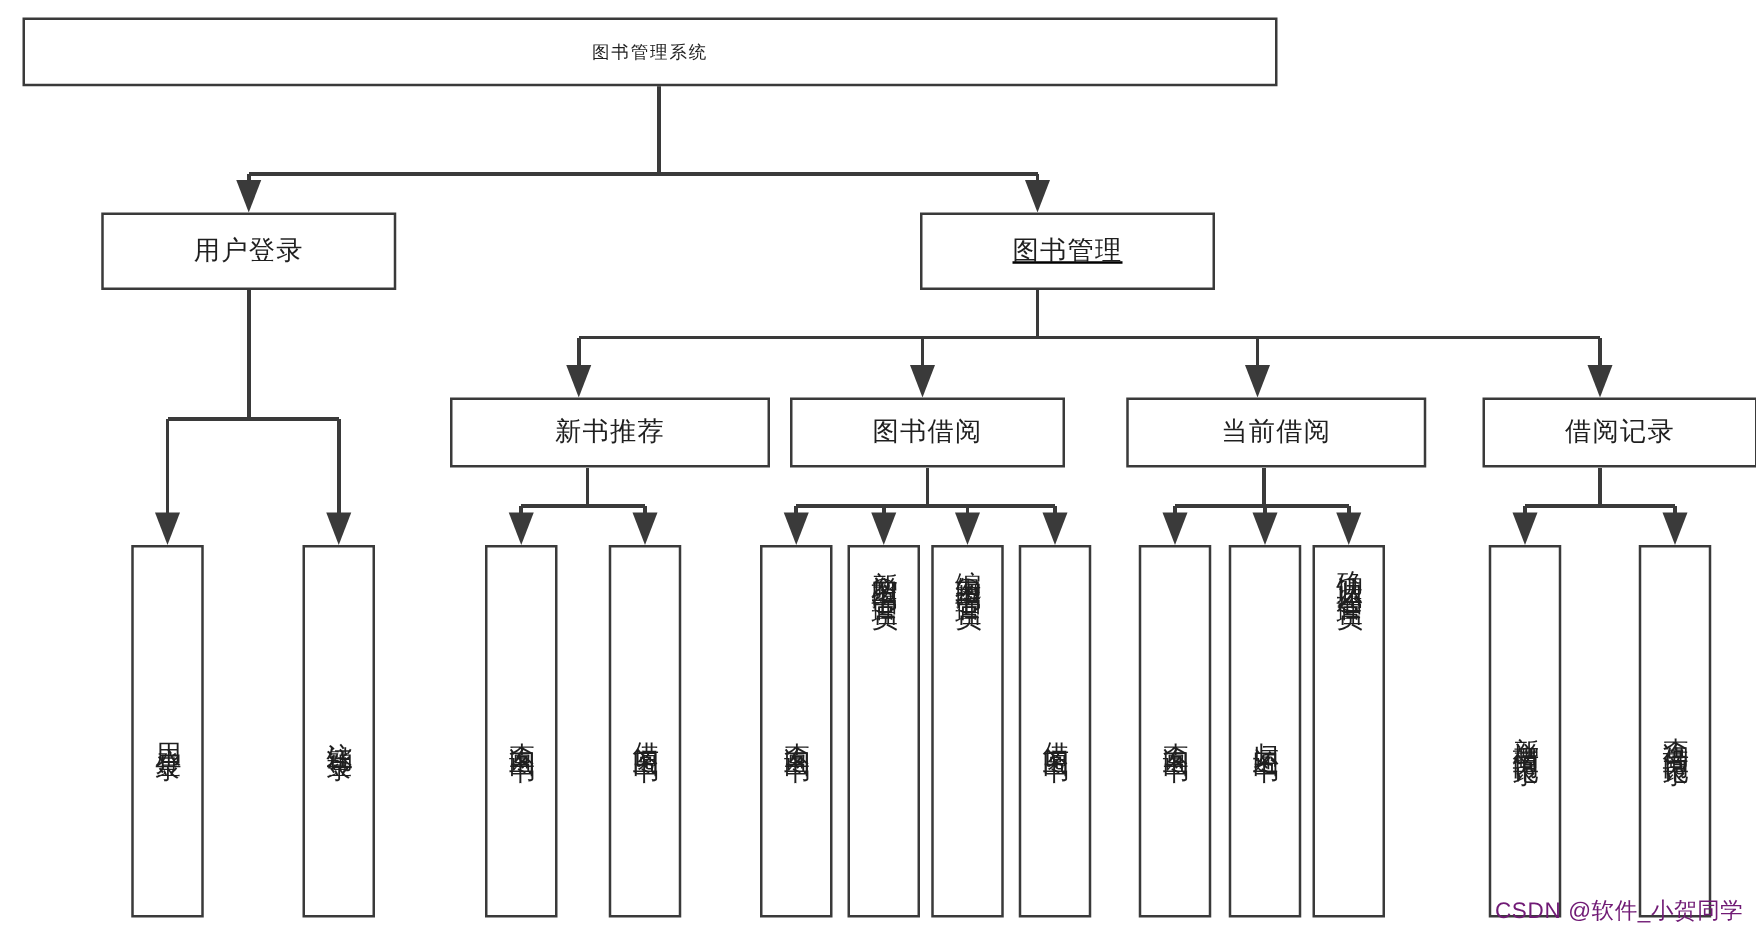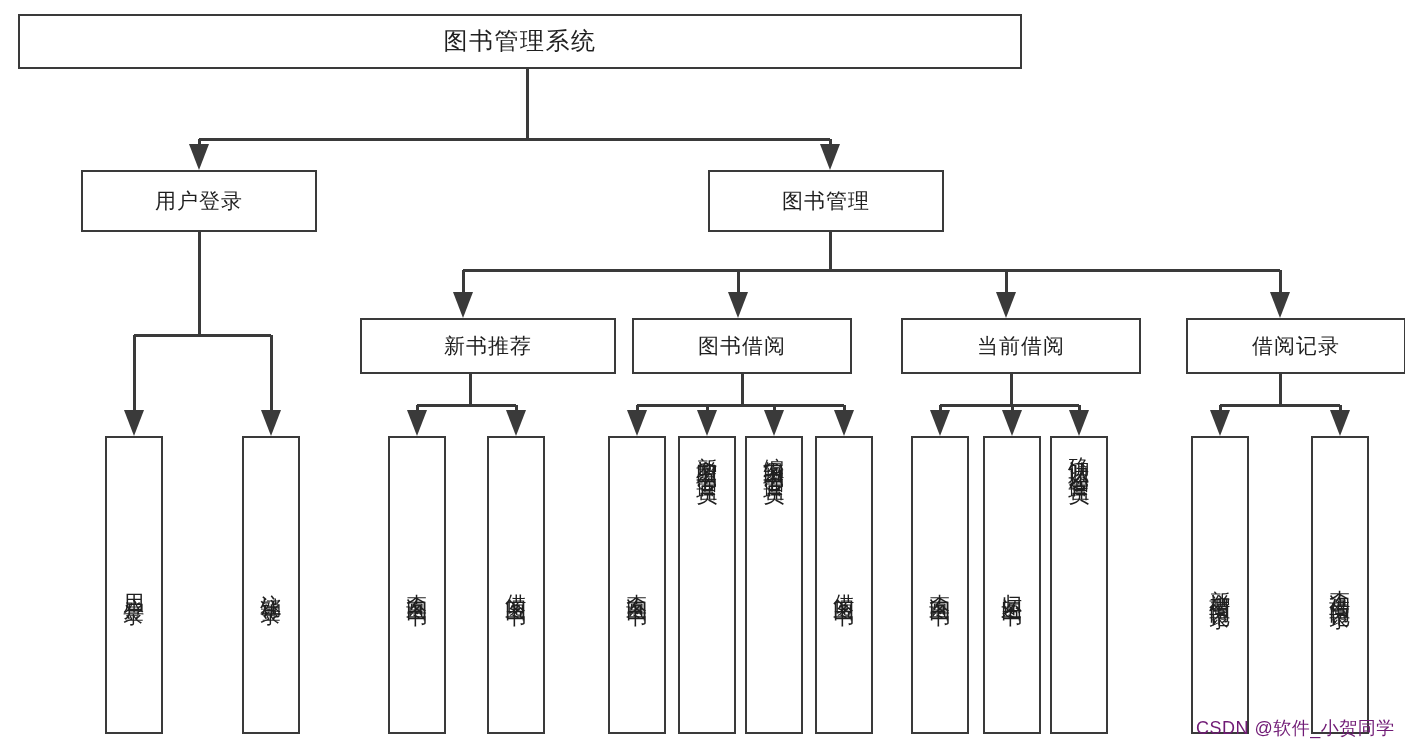--- a/index.html
+++ b/index.html
@@ -38,21 +38,21 @@
   
   .node.h{
     align-items:center;
     justify-content:center;
   }
   .node.h .node-label{
     font-size:21px;
     letter-spacing:1px;
   }
   .node.root .node-label{
-    font-size:24px;
+    font-size:14px;
     letter-spacing:1.5px;
   }
   
   .node.v{
     align-items:flex-start;
     justify-content:center;
   }
   .node.v .node-label{
     writing-mode:vertical-rl;
     text-orientation:upright;
@@ -130,21 +130,21 @@
       <polygon points="1330,410 1350,410 1340,436" fill="#3a3a3a"></polygon>
     </svg>
 
   <div id="node-layer">
       <div class="node h root" style="left: 18px; top: 14px; width: 1004px; height: 55px; border-color: rgb(58, 58, 58);">
         <span class="node-label">图书管理系统</span>
       </div>
       <div class="node h" style="left: 81px; top: 170px; width: 236px; height: 62px; border-color: rgb(58, 58, 58);">
         <span class="node-label">用户登录</span>
       </div>
-      <div class="node h" style="left: 708px; top: 170px; width: 236px; height: 62px; border-color: rgb(58, 58, 58);">
+      <div class="node h" style="left: 736px; top: 170px; width: 236px; height: 62px; border-color: rgb(58, 58, 58); text-decoration: underline;">
         <span class="node-label">图书管理</span>
       </div>
       <div class="node h" style="left: 360px; top: 318px; width: 256px; height: 56px; border-color: rgb(58, 58, 58);">
         <span class="node-label">新书推荐</span>
       </div>
       <div class="node h" style="left: 632px; top: 318px; width: 220px; height: 56px; border-color: rgb(58, 58, 58);">
         <span class="node-label">图书借阅</span>
       </div>
       <div class="node h" style="left: 901px; top: 318px; width: 240px; height: 56px; border-color: rgb(58, 58, 58);">
         <span class="node-label">当前借阅</span>

